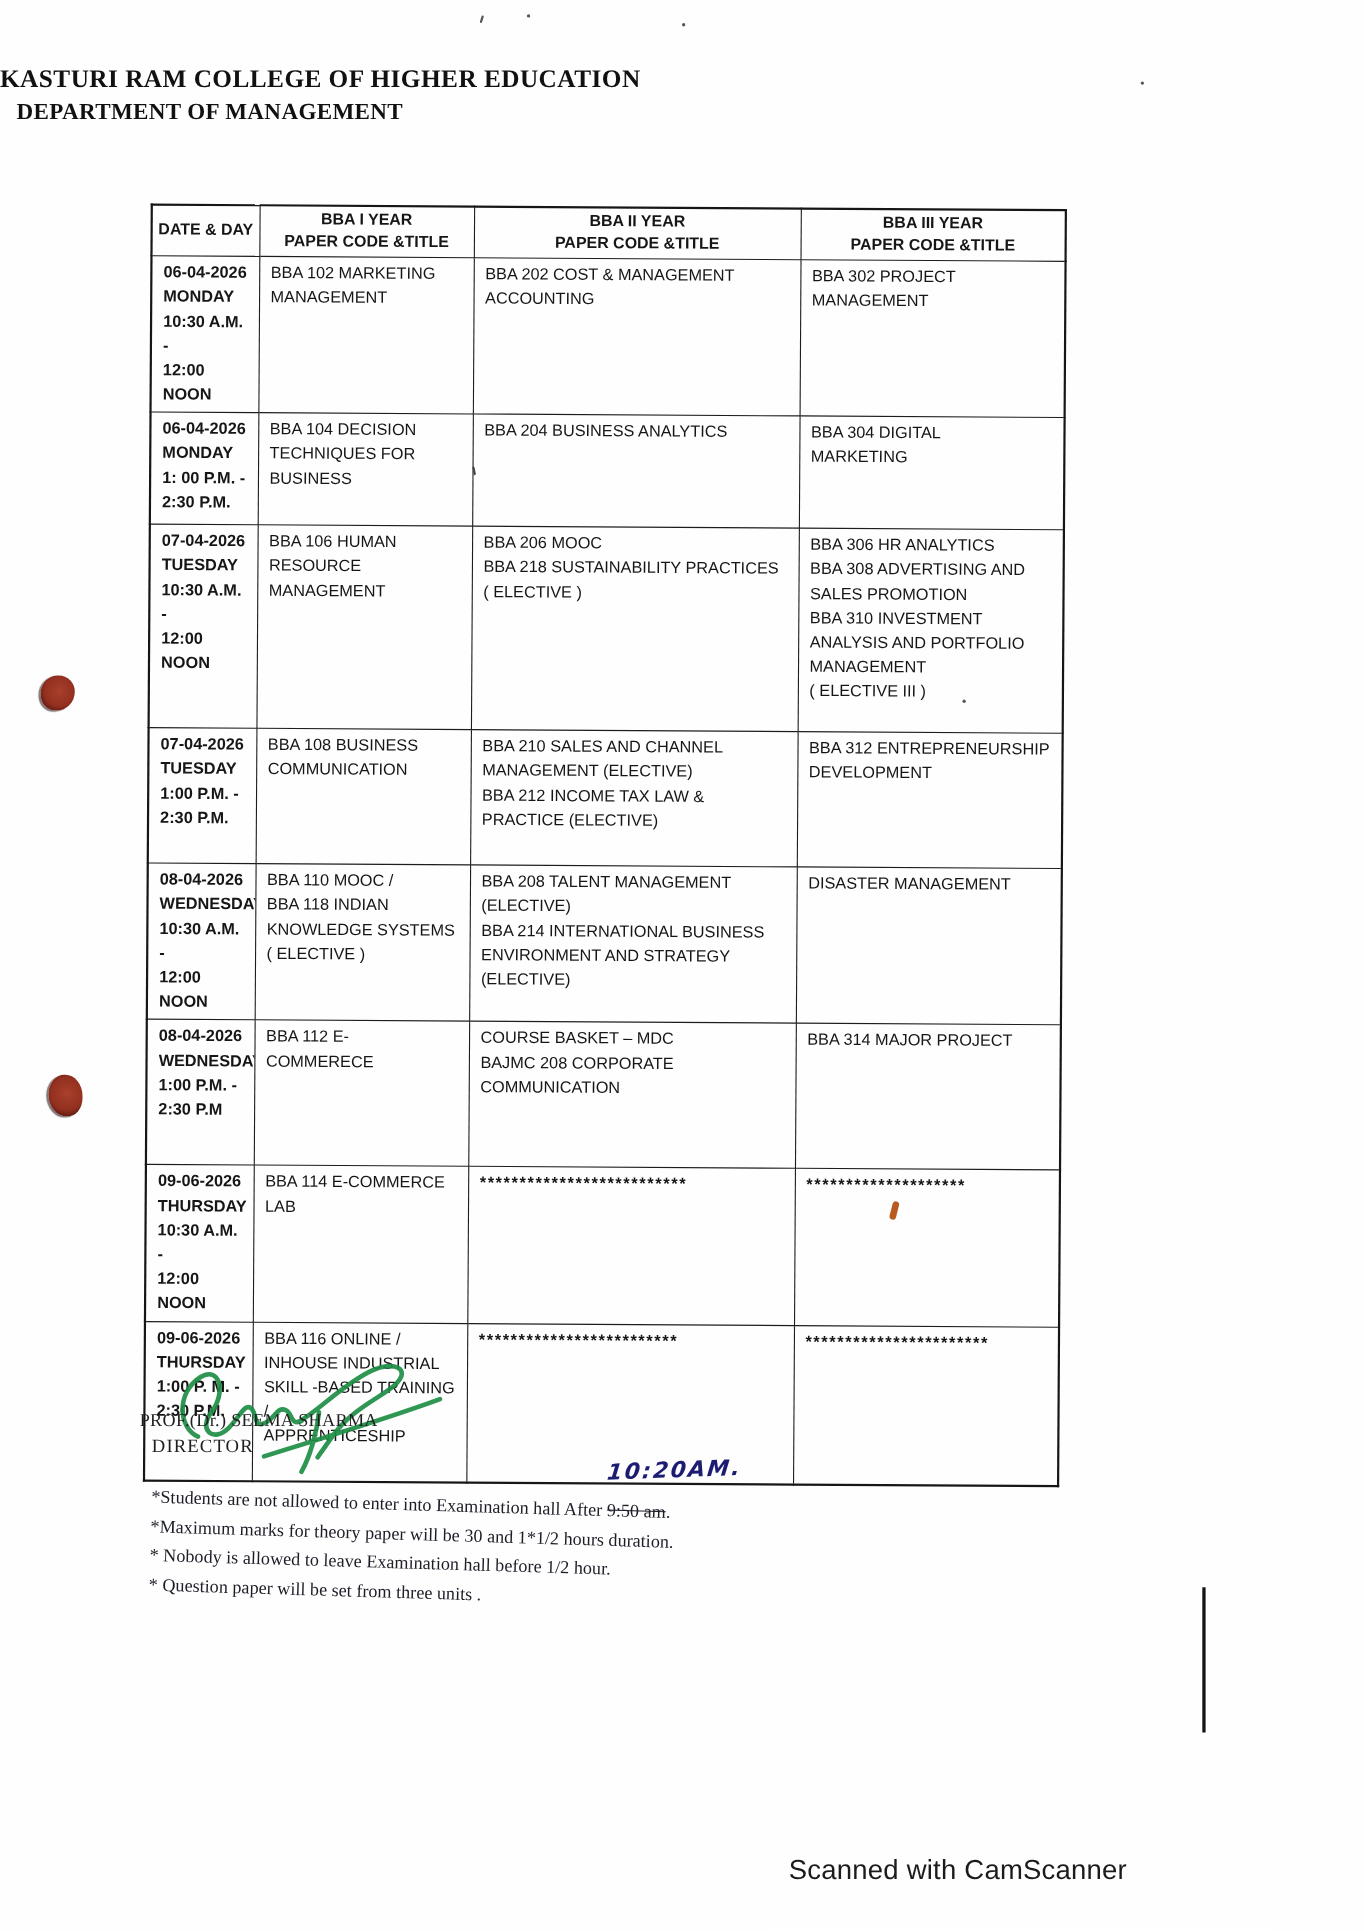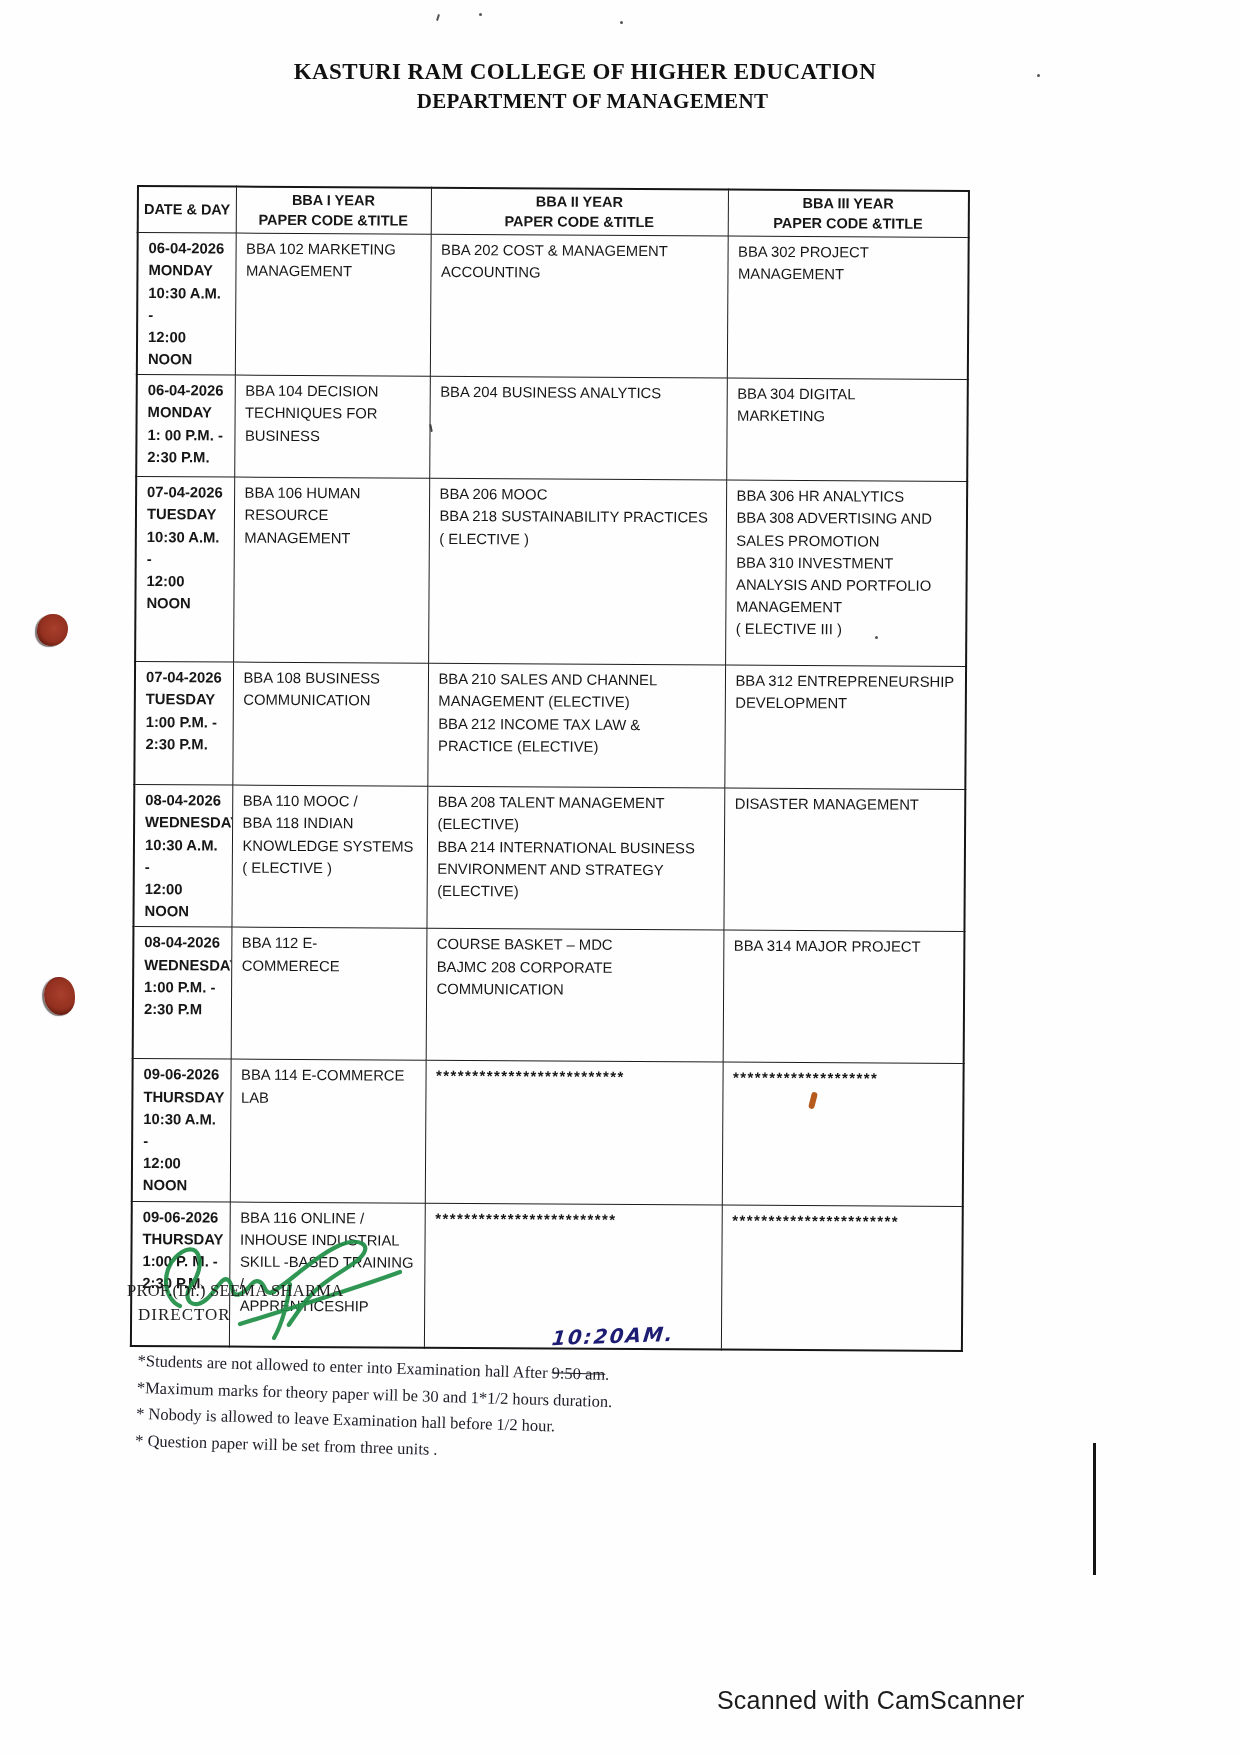--- a/index.html
+++ b/index.html
@@ -1,20 +1,20 @@
 <!DOCTYPE html>
 <html><head>
 <meta charset="utf-8">
 <style>
   html,body{margin:0;padding:0;background:#ffffff;}
   .page{position:relative;width:1240px;height:1755px;background:#fefefe;overflow:hidden;
         font-family:"Liberation Sans",sans-serif;color:#1c1c1c;}
 
   
-  .doc-header{position:absolute;top:56px;left:0;width:1170px;text-align:center;
+  .doc-header{position:absolute;top:56px;left:0;width:1170px;text-align:left;
               font-family:"Liberation Serif",serif;font-weight:bold;color:#111;}
   .doc-header .l1{font-size:23px;line-height:31px;letter-spacing:.4px;}
   .doc-header .l2{font-size:21px;line-height:29px;letter-spacing:.3px;padding-left:15px;}
   .doc-header .l3{font-size:16.5px;line-height:24px;letter-spacing:.2px;}
 
   
   .table-wrap{position:absolute;left:137px;top:185px;width:831px;transform:rotate(.35deg);transform-origin:top left;}
   table.tt{border-collapse:collapse;table-layout:fixed;width:831px;background:transparent;}
   table.tt td,table.tt th{border:1.6px solid #1d1d1d;vertical-align:top;overflow:hidden;
       font-size:14.8px;line-height:1.5;white-space:pre-line;padding:4px 8px 4px 10px;

